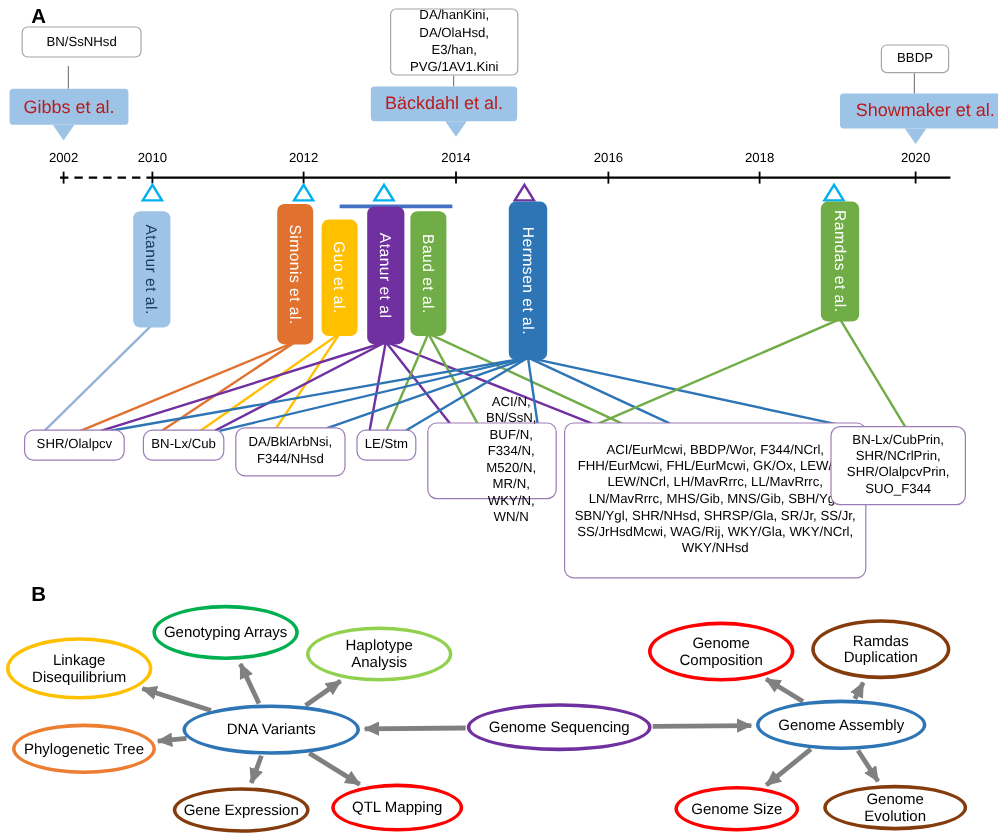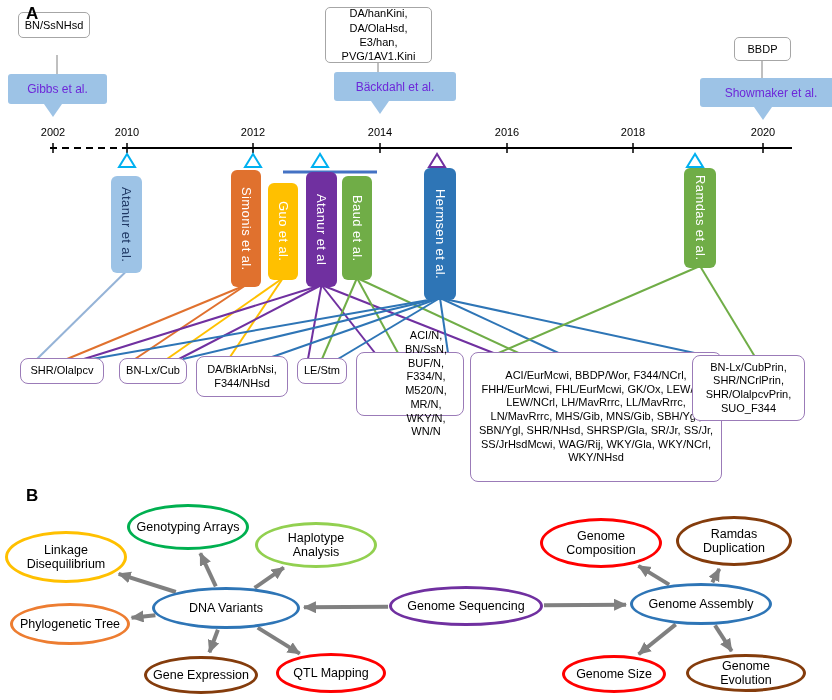--- a/index.html
+++ b/index.html
@@ -4,21 +4,21 @@
 <style>
   *{box-sizing:border-box;margin:0;padding:0}
   html,body{background:#ffffff}
   body{font-family:"Liberation Sans", sans-serif;color:#000}
   #canvas{position:relative;width:832px;height:700px;background:#fff;overflow:hidden}
   #overlay{position:absolute;left:0;top:0;pointer-events:none}
   .panel-label{position:absolute;font-weight:700;font-size:17px;color:#000;z-index:5}
   .callout{position:absolute;border:1px solid #A6A6A6;border-radius:5px;background:#fff;
     font-size:11px;display:flex;align-items:center;justify-content:center;text-align:center;
     padding:3px 5px;line-height:1.3;z-index:4}
-  .blue-box{position:absolute;background:#9DC3E6;border-radius:3px;color:#6d28d9;font-size:12px;
+  .blue-box{position:absolute;background:#9DC3E6;border-radius:3px;color:#b91c1c;font-size:15px;
     display:flex;align-items:center;justify-content:center;text-align:right;z-index:4}
   .year-label{position:absolute;transform:translateX(-50%);font-size:11px;color:#000;z-index:3}
   .study-box{position:absolute;border-radius:6px;display:flex;align-items:center;justify-content:center;
     writing-mode:vertical-rl;text-orientation:mixed;font-size:13px;letter-spacing:.4px;z-index:4}
   .strain-box{position:absolute;border:1.5px solid #9B7BB8;border-radius:8px;background:#fff;
     font-size:11px;display:flex;align-items:center;justify-content:center;text-align:center;
     padding:3px 5px;line-height:1.25;z-index:4}
   .ellipse{position:absolute;border:3px solid #000;border-radius:50%;background:#fff;
     display:flex;align-items:center;justify-content:center;text-align:center;font-size:12.5px;
     line-height:1.12;padding:0 6px;z-index:4}
@@ -93,24 +93,24 @@
   </svg>
   <div class="panel-label" style="left:26px;top:4px">A</div>
   <div class="panel-label" style="left:26px;top:486px">B</div>
 <div class="year-label" style="left: 53px; top: 126px;">2002</div>
     <div class="year-label" style="left: 127px; top: 126px;">2010</div>
     <div class="year-label" style="left: 253px; top: 126px;">2012</div>
     <div class="year-label" style="left: 380px; top: 126px;">2014</div>
     <div class="year-label" style="left: 507px; top: 126px;">2016</div>
     <div class="year-label" style="left: 633px; top: 126px;">2018</div>
     <div class="year-label" style="left: 763px; top: 126px;">2020</div>
-    <div class="callout" style="left: 18px; top: 12px; width: 72px; height: 26px;">BN/SsNHsd</div>
+    <div class="callout" style="left: 18px; top: 22px; width: 100px; height: 26px;">BN/SsNHsd</div>
     <div class="blue-box" style="left: 8px; top: 74px; width: 99px; height: 30px;">Gibbs et al.</div>
     <div class="callout" style="left: 325px; top: 7px; width: 107px; height: 56px;">DA/hanKini, DA/OlaHsd, E3/han, PVG/1AV1.Kini</div>
-    <div class="blue-box" style="left: 334px; top: 72px; width: 122px; height: 29px;">Bäckdahl et al.</div>
+    <div class="blue-box" style="left: 309px; top: 72px; width: 122px; height: 29px;">Bäckdahl et al.</div>
     <div class="callout" style="left: 734px; top: 37px; width: 57px; height: 24px;">BBDP</div>
     <div class="blue-box" style="left: 700px; top: 78px; width: 142px; height: 29px;">Showmaker et al.</div>
     <div class="study-box" style="left: 111px; top: 176px; width: 31px; height: 97px; background: rgb(157, 195, 230); color: rgb(31, 56, 100);">Atanur et al.</div>
     <div class="study-box" style="left: 231px; top: 170px; width: 30px; height: 117px; background: rgb(224, 113, 46); color: rgb(255, 255, 255);">Simonis et al.</div>
     <div class="study-box" style="left: 268px; top: 183px; width: 30px; height: 97px; background: rgb(255, 192, 0); color: rgb(255, 255, 255);">Guo et al.</div>
     <div class="study-box" style="left: 306px; top: 172px; width: 31px; height: 115px; background: rgb(112, 48, 160); color: rgb(255, 255, 255);">Atanur et al</div>
     <div class="study-box" style="left: 342px; top: 176px; width: 30px; height: 104px; background: rgb(112, 173, 71); color: rgb(255, 255, 255);">Baud et al.</div>
     <div class="study-box" style="left: 424px; top: 168px; width: 32px; height: 132px; background: rgb(46, 117, 182); color: rgb(255, 255, 255);">Hermsen et al.</div>
     <div class="study-box" style="left: 684px; top: 168px; width: 32px; height: 100px; background: rgb(112, 173, 71); color: rgb(255, 255, 255);">Ramdas et al.</div>
     <div class="strain-box" style="left: 20px; top: 358px; width: 84px; height: 26px;">SHR/Olalpcv</div>

